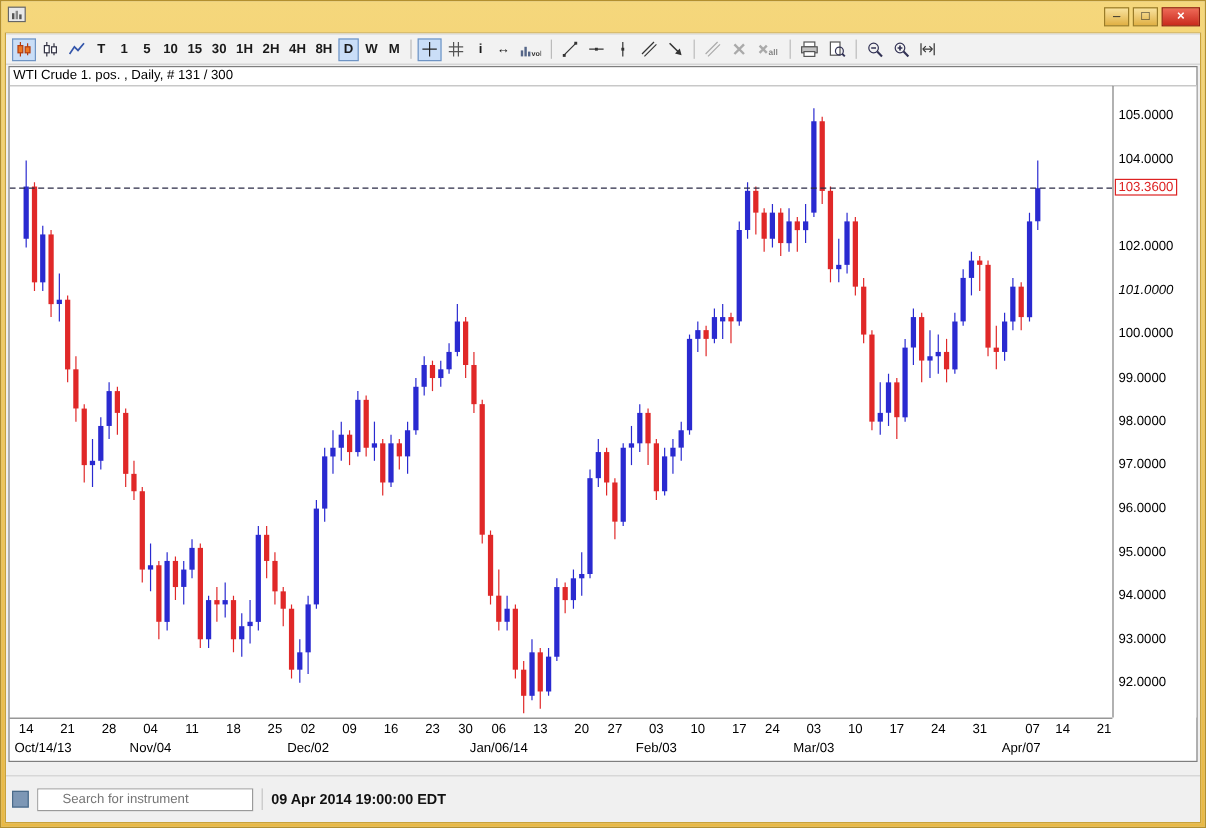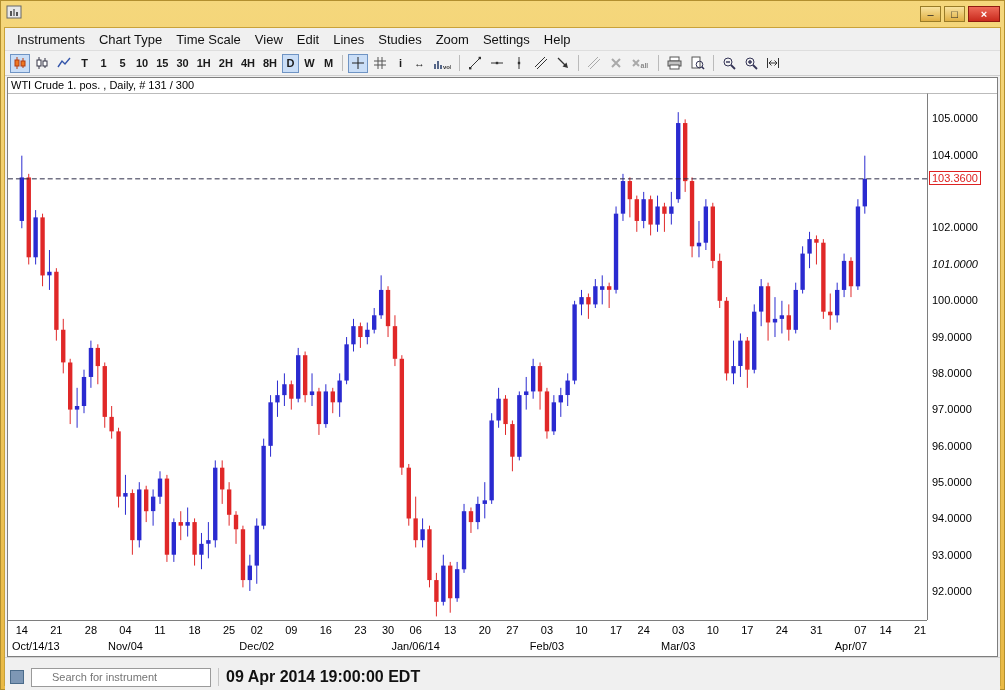--- a/index.html
+++ b/index.html
@@ -45,21 +45,21 @@
   .xlab { position: absolute; top: 3px; transform: translateX(-50%); white-space: nowrap; }
   .mlab { position: absolute; top: 19px; transform: translateX(-50%); white-space: nowrap; }
   .statusbar { margin-top: auto; height: 39px; flex: 0 0 auto; background: #f0f0f0;
     display: flex; align-items: center; padding: 0 5px; gap: 7px; border-top: 1px solid #d2d2d2; }
   .status-ic { width: 14px; height: 14px; background: #7d97b5; border: 1px solid #4a6b8a; }
   .search { position: relative; width: 180px; height: 19px; background: #fff; border: 1px solid #9a9a9a; }
   .search input { position: absolute; inset: 0; border: 0; padding: 0 2px 0 20px; font-size: 11px;
     font-family: inherit; outline: none; color: #555; }
   .search svg { position: absolute; left: 3px; top: 2px; }
   .sb-sep { width: 1px; height: 18px; background: #c5c5c5; }
-  .stamp { font-size: 16px; font-weight: bold; color: #111; }
+  .stamp { font-size: 12px; font-weight: bold; color: #111; }
 </style>
 </head>
 <body>
 
 <div class="window">
 
   <div class="titlebar">
     <span class="app-icon">
       <svg width="16" height="14" viewBox="0 0 16 14">
         <rect x="1" y="1" width="14" height="12" fill="#e8e8e8" stroke="#666"></rect>
@@ -70,32 +70,20 @@
     </span>
     <span class="win-btns">
       <span class="win-btn">–</span>
       <span class="win-btn">□</span>
       <span class="win-btn close">×</span>
     </span>
   </div>
 
   <div class="app">
 
-    <div class="menubar">
-        <div class="menu-item">Instruments</div>
-        <div class="menu-item">Chart Type</div>
-        <div class="menu-item">Time Scale</div>
-        <div class="menu-item">View</div>
-        <div class="menu-item">Edit</div>
-        <div class="menu-item">Lines</div>
-        <div class="menu-item">Studies</div>
-        <div class="menu-item">Zoom</div>
-        <div class="menu-item">Settings</div>
-        <div class="menu-item">Help</div>
-      </div>
 
     <div class="toolbar">
         <div class="tb sel">
           <svg width="14" height="14" viewBox="0 0 14 14">
             <line x1="4" y1="1" x2="4" y2="13" stroke="#b43c10"></line>
             <rect x="2" y="4" width="4" height="6" fill="#ee7722" stroke="#b43c10"></rect>
             <line x1="10" y1="2" x2="10" y2="12" stroke="#b43c10"></line>
             <rect x="8" y="5" width="4" height="5" fill="#ee7722" stroke="#b43c10"></rect>
           </svg>
         </div>

